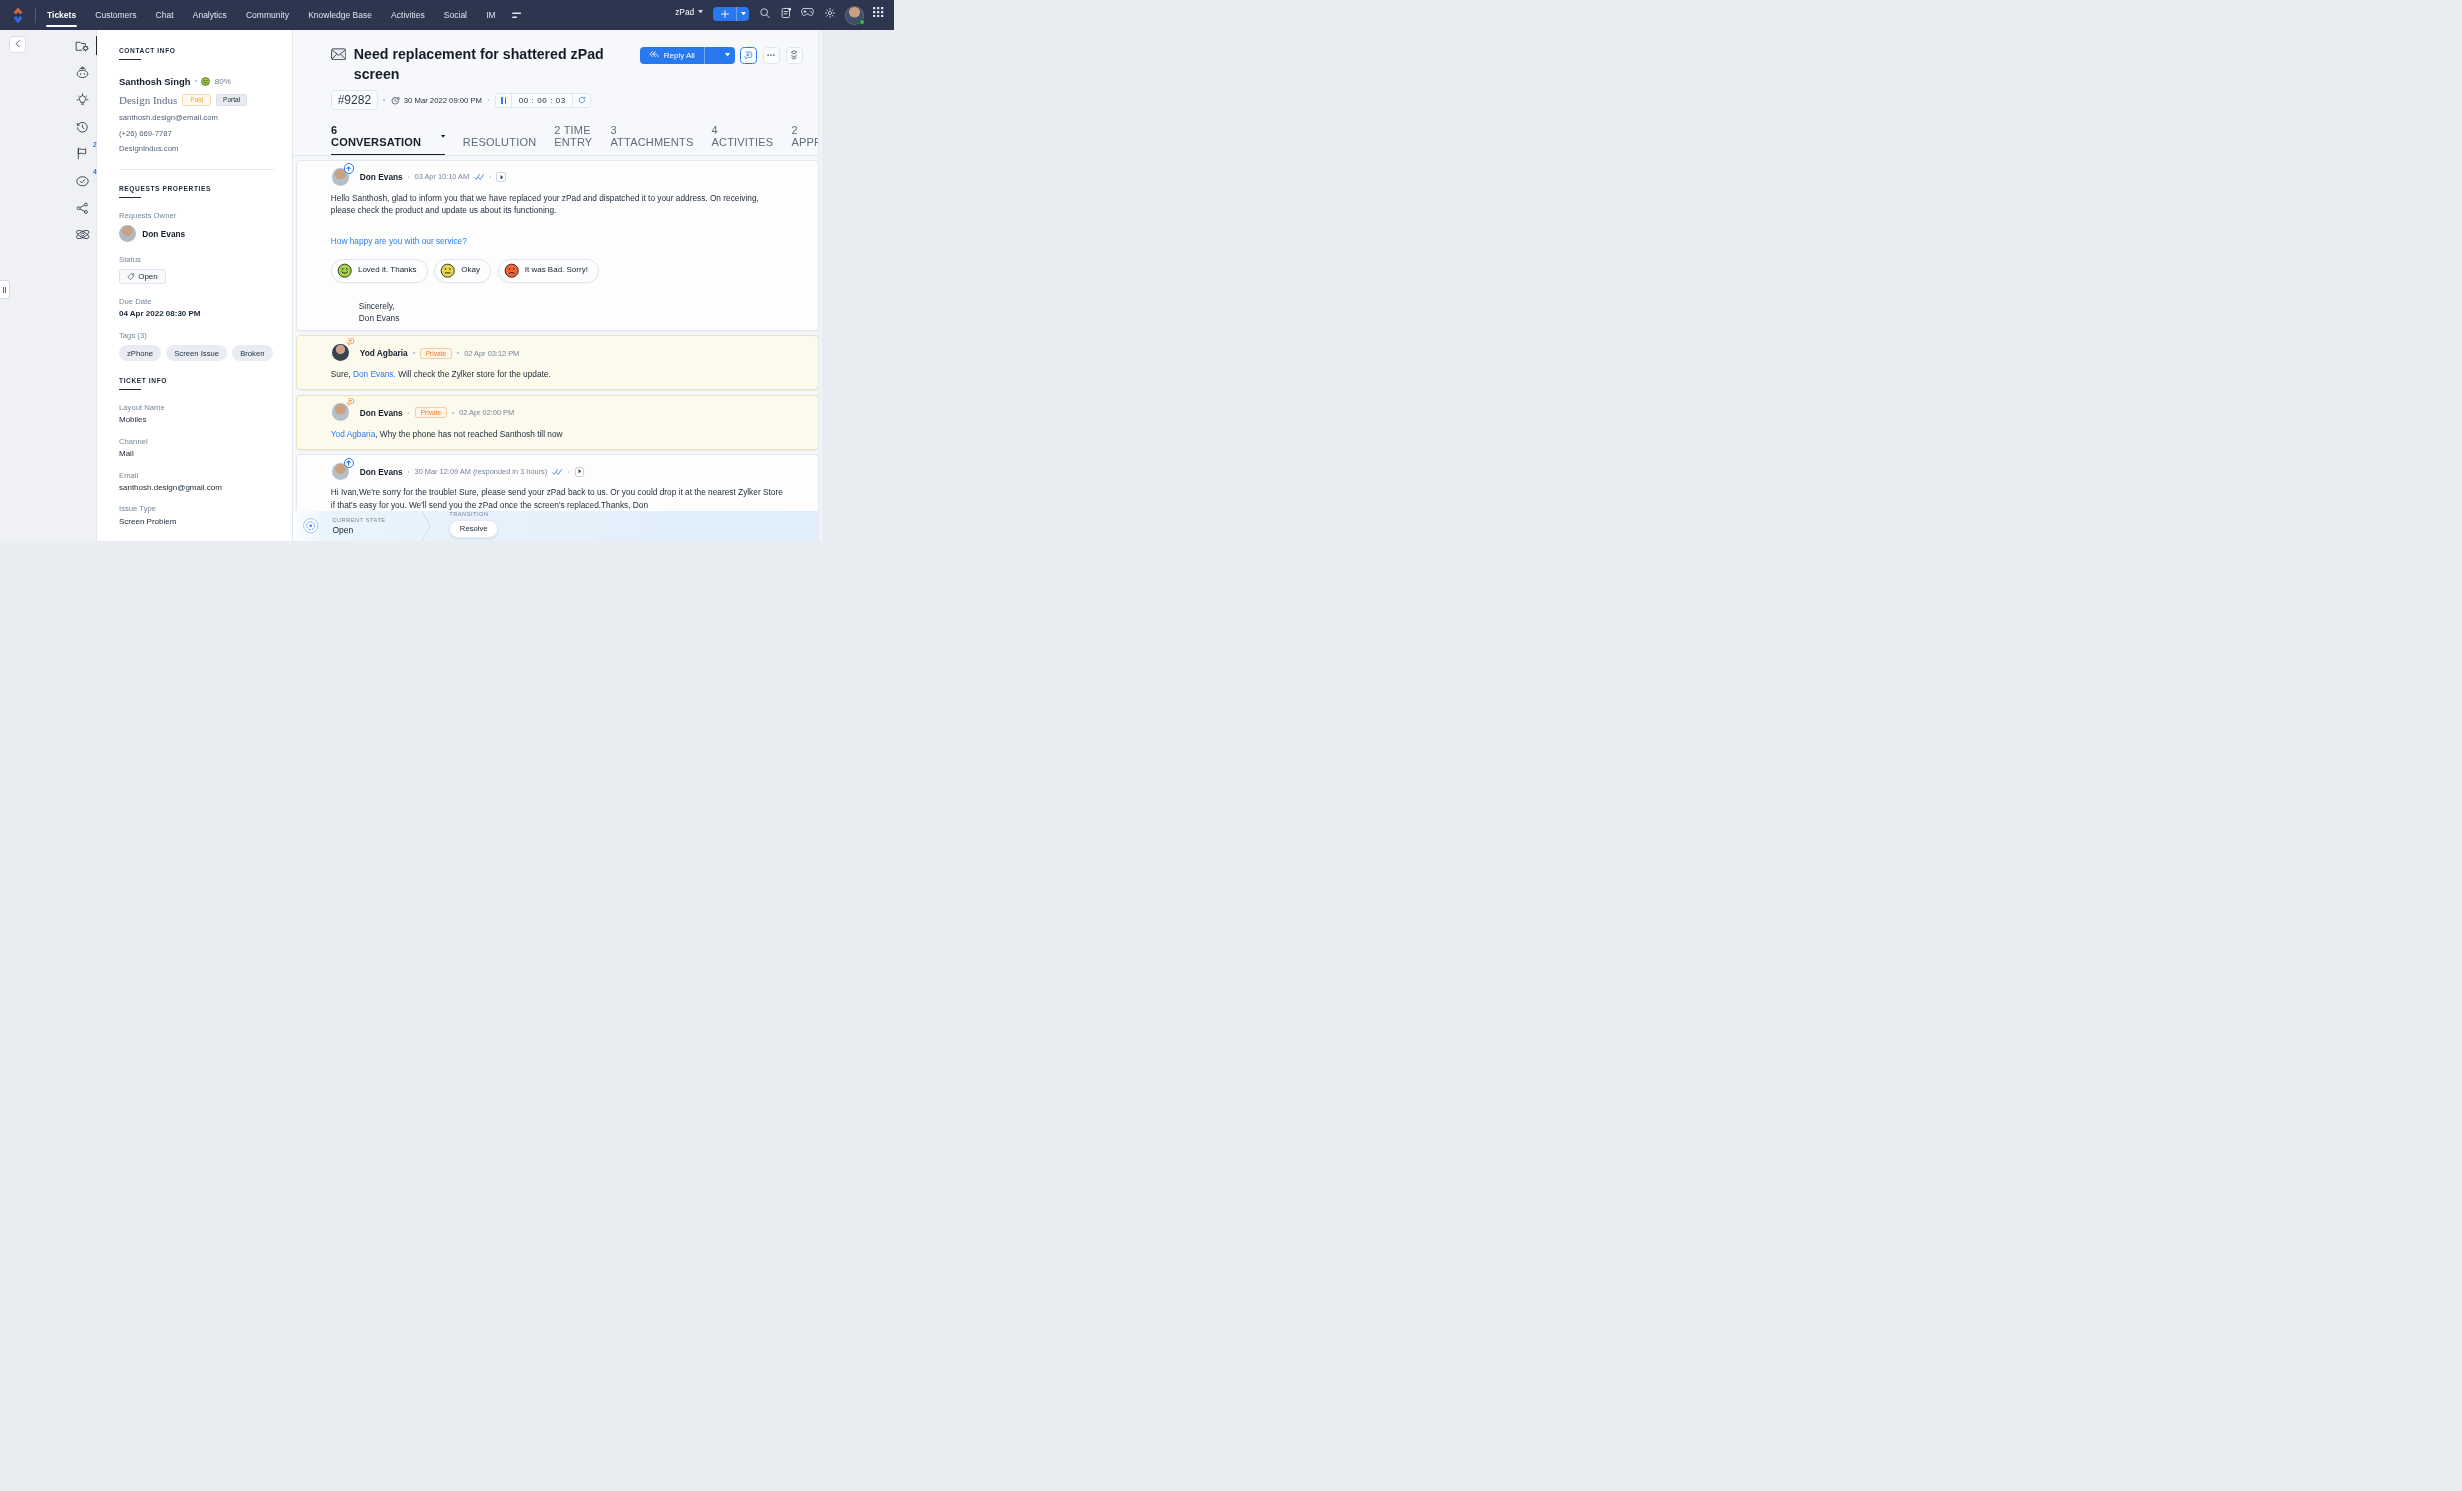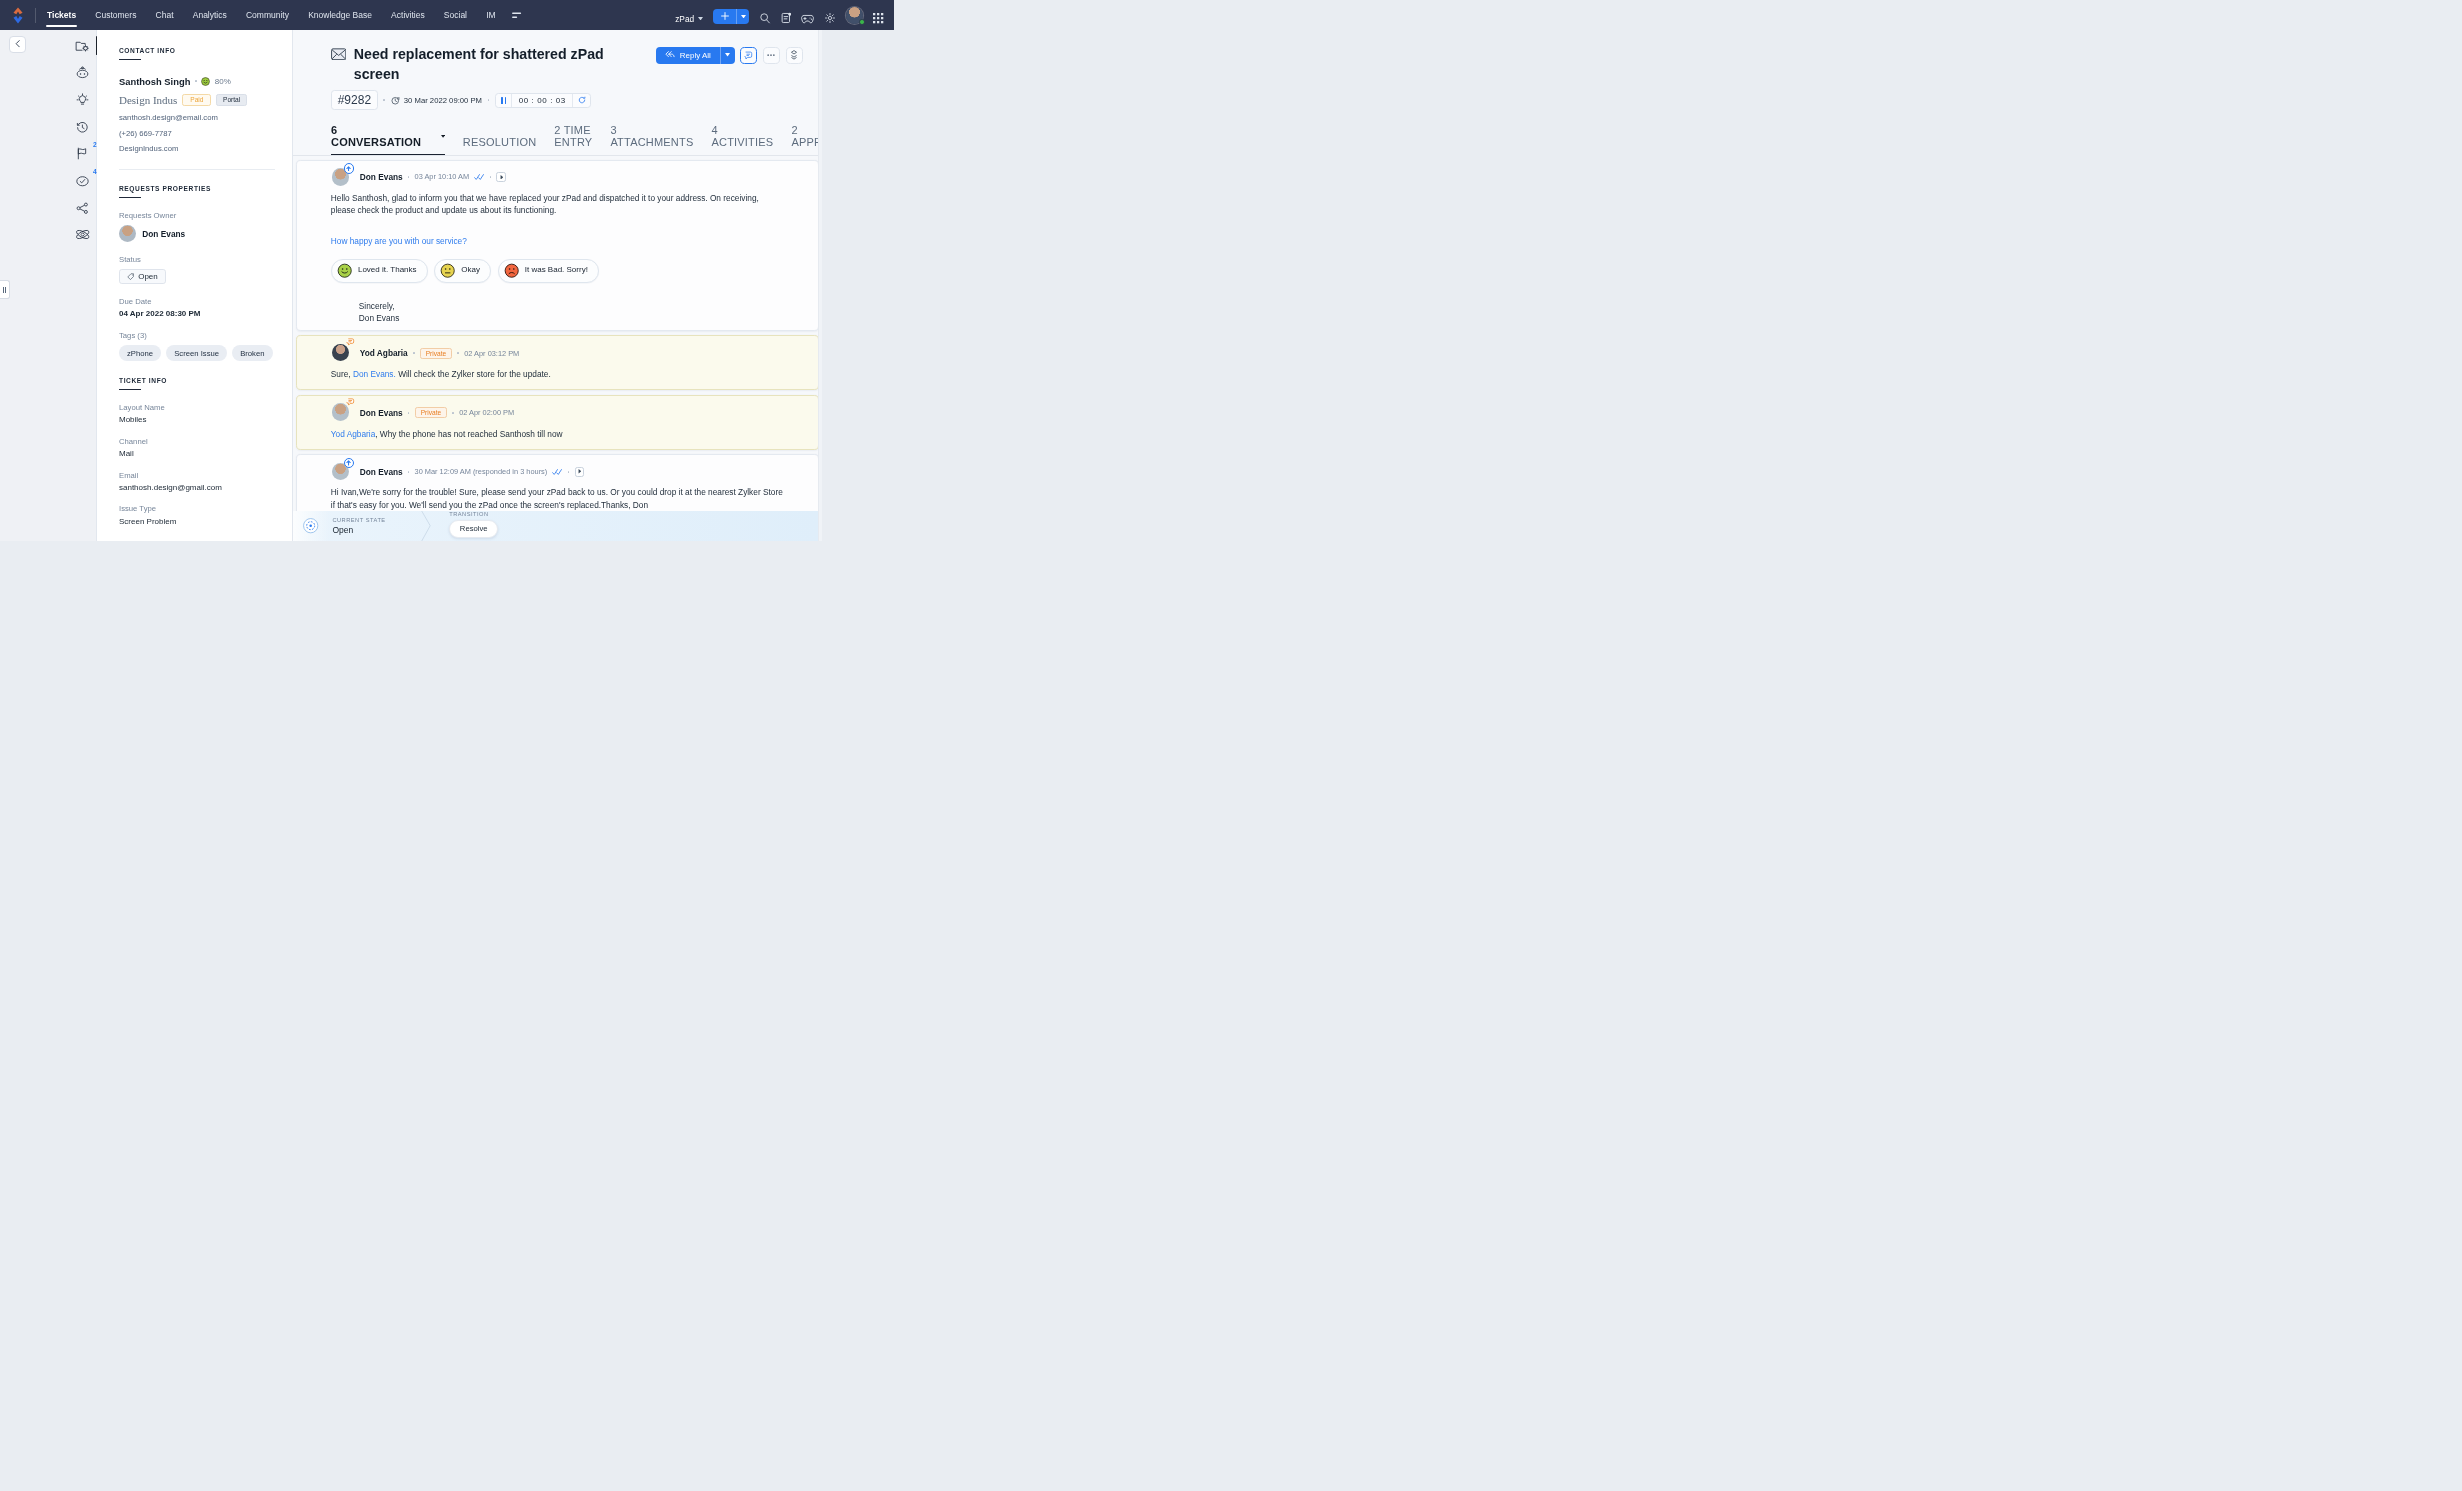--- a/index.html
+++ b/index.html
@@ -9,21 +9,21 @@
 
   
   .topnav { position:absolute; left:0; top:0; width:894px; height:30px; background:#2e364f; display:flex; align-items:center; z-index:50; }
   .logo-wrap { width:35px; display:flex; justify-content:center; align-items:center; }
   .nav-divider { width:0.6px; height:15px; background:rgba(255,255,255,.18); }
   .nav-items { display:flex; align-items:center; gap:17px; margin-left:10.3px; }
   .nav-item { color:#dfe5ee; font-size:8.5px; cursor:pointer; position:relative; padding:8.5px 1.1px; }
   .nav-item.active { color:#ffffff; font-weight:700; }
   .nav-item.active::after { content:""; position:absolute; left:0; right:0; bottom:1.7px; height:1.7px; background:#ffffff; border-radius:1.1px; }
   .nav-burger { margin-left:15px; cursor:pointer; }
-  .nav-right { margin-left:auto; display:flex; align-items:flex-end; gap:10px; padding-right:10.3px; }
+  .nav-right { margin-left:auto; display:flex; align-items:flex-start; gap:10px; padding-right:10.3px; }
   .product-sel { display:flex; align-items:center; gap:4px; color:#fff; font-size:8.3px; cursor:pointer; }
   .btn-plus { display:flex; height:14.2px; border-radius:4px; overflow:hidden; background:#2879f0; cursor:pointer; }
   .btn-plus .plus-part { width:24px; display:flex; align-items:center; justify-content:center; border-right:0.6px solid rgba(255,255,255,.3); }
   .btn-plus .caret-part { width:12px; display:flex; align-items:center; justify-content:center; }
   .nav-icon { color:#dde3ec; cursor:pointer; }
   .nav-avatar { width:17px; height:17px; border-radius:50%; position:relative; cursor:pointer;
      background:radial-gradient(circle at 50% 30%, #caa183 0 36%, #41506a 38% 100%); box-shadow:0 0 0 1.1px rgba(255,255,255,.25); }
   .nav-avatar .online-dot { position:absolute; right:-1.1px; bottom:-1.1px; width:5.7px; height:5.7px; border-radius:50%; background:#3bb54a; border:1.1px solid #2e364f; }
 
   
@@ -62,21 +62,21 @@
   
   .main { position:absolute; left:293px; top:30px; width:529px; bottom:0; background:#f6f8fb; }
   .main::after { content:""; position:absolute; right:0; top:0; bottom:0; width:2.8px; background:#f0f3f7; border-left:0.6px solid #e6eaf0; }
   .right-strip { position:absolute; left:822px; top:30px; width:72px; bottom:0; background:#e9edf2; }
 
   .ticket-header { position:relative; padding:13.7px 19.4px 0 38px; }
   .title-row { display:flex; gap:7.4px; max-width:319px; }
   .ticket-title { font-size:14.2px; line-height:20px; font-weight:700; color:#141e2a; }
   .mail-glyph { margin-top:4px; flex:none; }
   .header-actions { position:absolute; right:19.4px; top:16.5px; display:flex; gap:5.7px; align-items:center; }
-  .btn-replyall { display:flex; height:17px; background:#2879f0; border-radius:4px; overflow:hidden; color:#fff; cursor:pointer; }
+  .btn-replyall { display:flex; height:17px; background:#2879f0; border-radius:4px; overflow:hidden; color:#fff; cursor:pointer;gap:16px; }
   .btn-replyall .main-part { display:flex; align-items:center; gap:5.1px; padding:0 9px; font-size:8px; border-right:0.6px solid rgba(255,255,255,.35); }
   .btn-replyall .dd-part { width:13.7px; display:flex; align-items:center; justify-content:center; }
   .sq-btn { width:17px; height:17px; border-radius:4.6px; background:#fbfcfe; border:0.6px solid #dfe5ed; display:flex; align-items:center; justify-content:center; cursor:pointer; color:#5d6c7e; }
   .sq-btn.blue { border-color:#2879f0; color:#2879f0; }
 
   .meta-row { display:flex; align-items:center; gap:5.7px; margin-top:6.8px; }
   .id-box { border:0.6px solid #dfe5ed; background:#fbfcfe; border-radius:3.4px; padding:1.7px 5.7px; font-size:12px; color:#2c3a4c; }
   .sep-dot { width:1.7px; height:1.7px; border-radius:50%; background:#b9c2ce; }
   .meta-date { display:flex; align-items:center; gap:4px; color:#1f2c3b; font-size:7.7px; }
   .timer { display:flex; align-items:stretch; height:15px; border:0.6px solid #dfe5ed; border-radius:3.4px; background:#fbfcfe; overflow:hidden; }

